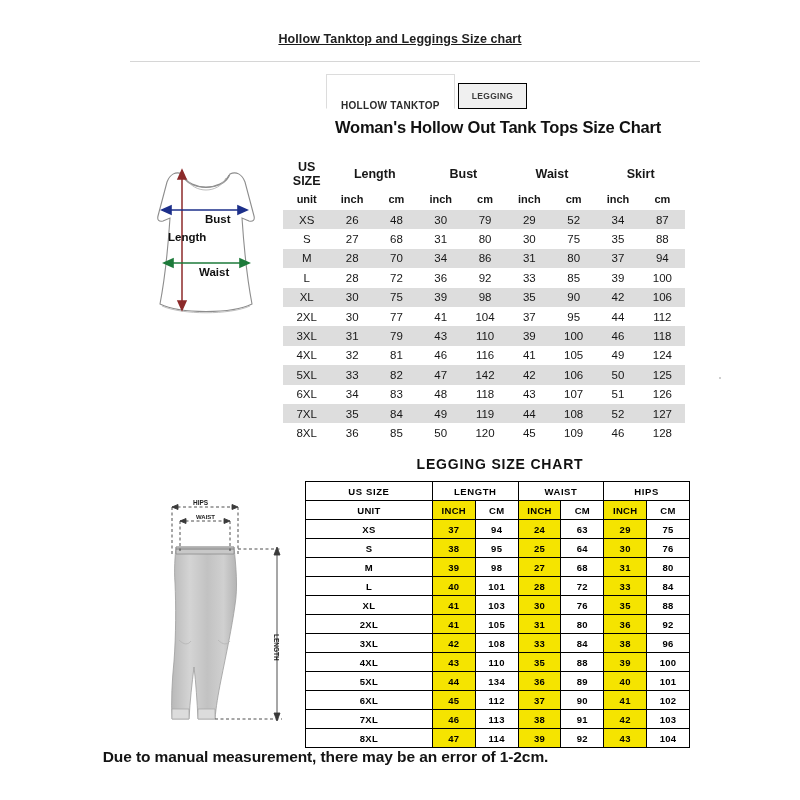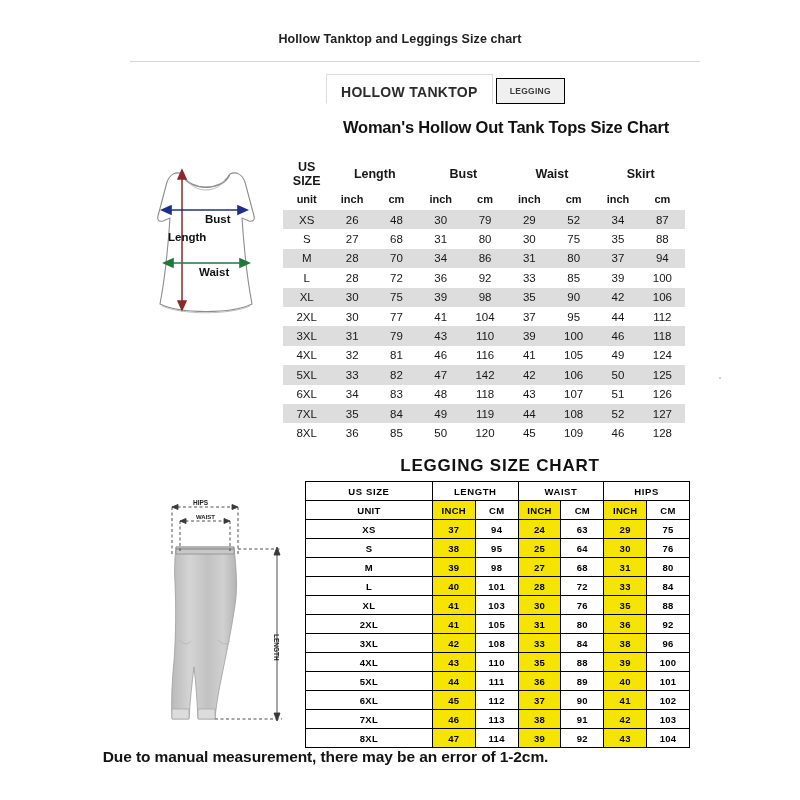--- a/index.html
+++ b/index.html
@@ -16,20 +16,21 @@
     color: #1a1a1a;
     -webkit-font-smoothing: antialiased;
   }
 
   
   .page-header {
     position: absolute;
     left: 0; top: 32px;
     width: 800px;
     text-align: center;
+    text-decoration: underline;
   }
   .page-header .title {
     font-size: 12.5px;
     font-weight: bold;
     letter-spacing: 0.1px;
     color: #222;
   }
   .header-divider {
     position: absolute;
     left: 130px; top: 61px;
@@ -39,25 +40,25 @@
   }
 
   
   .tabbar {
     position: absolute;
     left: 326px; top: 74px;
     display: flex;
     align-items: flex-end;
   }
   .tab {
-    font-size: 14px;
+    font-size: 10px;
     font-weight: bold;
     letter-spacing: 0.3px;
     color: #2b2b2b;
-    padding: 9px 14px 8px 14px;
+    padding: 25px 14px 8px 14px;
     box-sizing: border-box;
   }
   .tab.active {
     background: #ffffff;
     border: 1px solid #dcdcdc;
     border-bottom: 1px solid #ffffff;
     height: 30px;
     position: relative;
     z-index: 2;
   }
@@ -67,34 +68,34 @@
     color: #3a3a3a;
     height: 26px;
     font-size: 8.5px;
     padding: 7px 13px;
     margin-left: 3px;
   }
 
   
   .tank-title {
     position: absolute;
-    left: 296px; top: 118px;
+    left: 288px; top: 118px;
     width: 420px;
     text-align: center;
     font-size: 16.5px;
     font-weight: bold;
     letter-spacing: -0.2px;
     color: #111;
   }
   .legging-title {
     position: absolute;
     left: 300px; top: 456px;
     width: 400px;
     text-align: center;
-    font-size: 17px;
+    font-size: 14px;
     font-weight: bold;
     letter-spacing: 0.8px;
     color: #111;
   }
 
   
   .tank-table {
     position: absolute;
     left: 283px; top: 160px;
     width: 402px;
@@ -529,21 +530,21 @@
         <td class="col-v hl">43</td>
         <td class="col-v">110</td>
         <td class="col-v hl">35</td>
         <td class="col-v">88</td>
         <td class="col-v hl">39</td>
         <td class="col-v">100</td>
       </tr>
       <tr>
         <td class="col-size">5XL</td>
         <td class="col-v hl">44</td>
-        <td class="col-v">111</td>
+        <td class="col-v">134</td>
         <td class="col-v hl">36</td>
         <td class="col-v">89</td>
         <td class="col-v hl">40</td>
         <td class="col-v">101</td>
       </tr>
       <tr>
         <td class="col-size">6XL</td>
         <td class="col-v hl">45</td>
         <td class="col-v">112</td>
         <td class="col-v hl">37</td>

